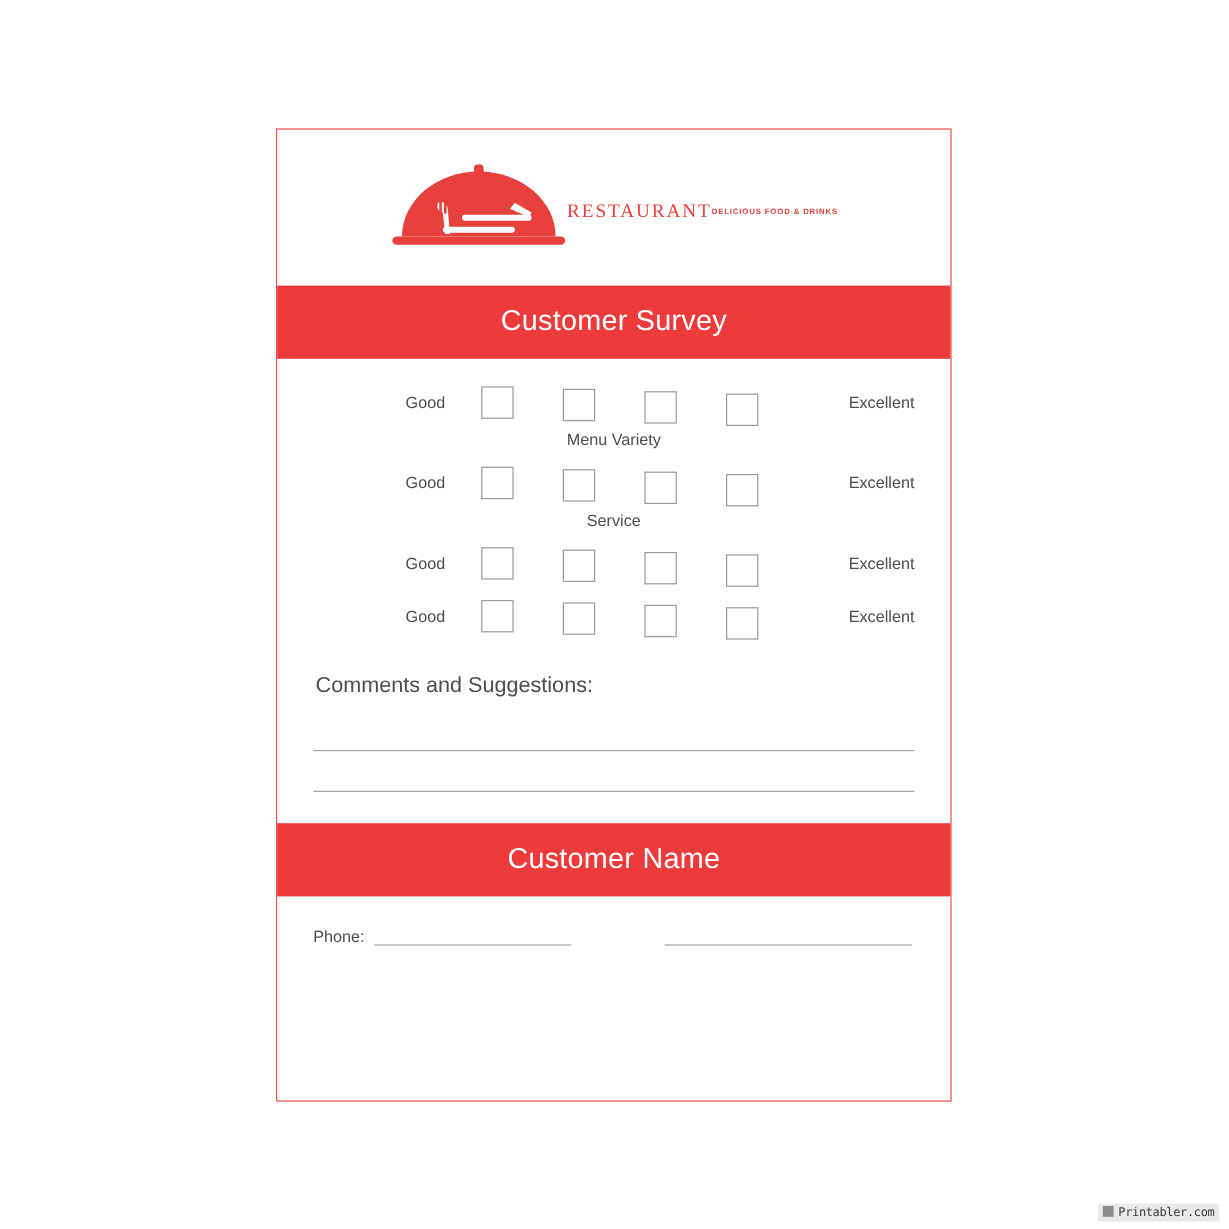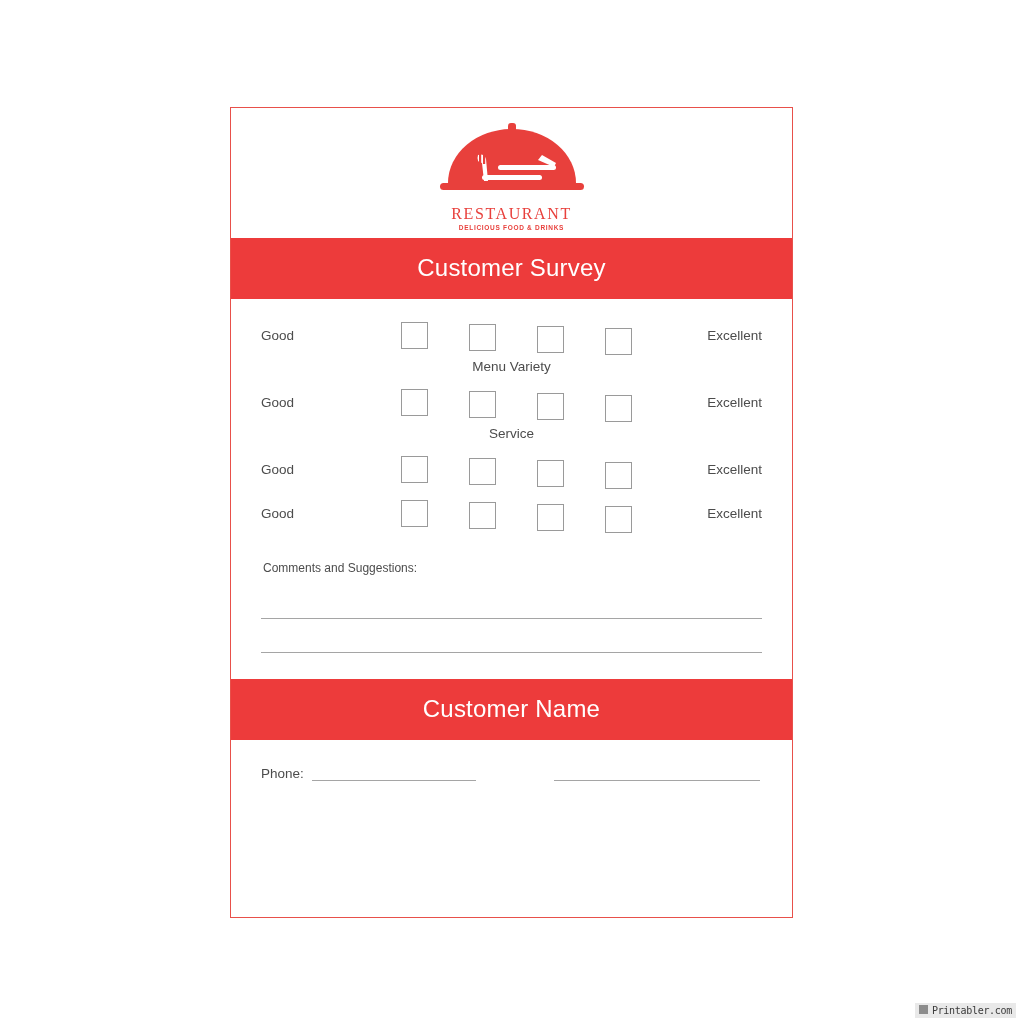--- a/index.html
+++ b/index.html
@@ -23,21 +23,21 @@
     width: 563px;
     height: 811px;
     border: 1px solid #e8504a;
     box-sizing: border-box;
     background: #fff;
   }
   
   .logo-area {
     height: 130px;
     display: flex;
-    flex-direction: column;
+    flex-direction: row;
     align-items: center;
     justify-content: center;
     padding-top: 6px;
     box-sizing: border-box;
   }
   .logo-mark {
     width: 148px;
     height: 82px;
     position: relative;
   }
@@ -80,20 +80,21 @@
   .q-row {
     display: flex;
     align-items: center;
     height: 44px;
     position: relative;
   }
   .q-label {
     color: #4c4c4c;
     font-size: 13.5px;
     width: 110px;
+    text-align: right;
   }
   .q-label.right {
     text-align: right;
     width: 110px;
   }
   .boxes {
     flex: 1;
     display: flex;
     align-items: center;
     justify-content: space-between;
@@ -105,21 +106,21 @@
     border: 1px solid #9a9a9a;
     background: #fff;
     box-sizing: border-box;
   }
   .chk.b2 { margin-top: 4px; }
   .chk.b3 { margin-top: 8px; }
   .chk.b4 { margin-top: 12px; }
   
   .comments-label {
     color: #4c4c4c;
-    font-size: 12px;
+    font-size: 18px;
     margin-top: 26px;
     margin-bottom: 0;
     padding-left: 2px;
   }
   .rule {
     border-bottom: 1px solid #a5a5a5;
     height: 1px;
     margin-top: 42px;
   }
   .rule.second { margin-top: 32px; }

